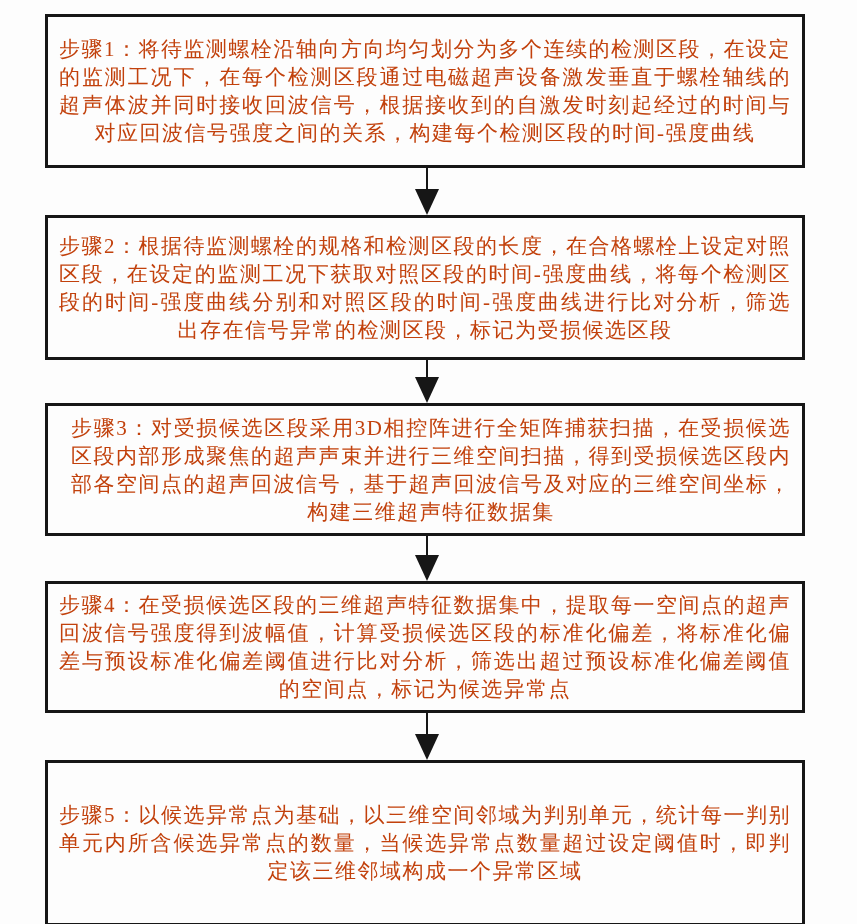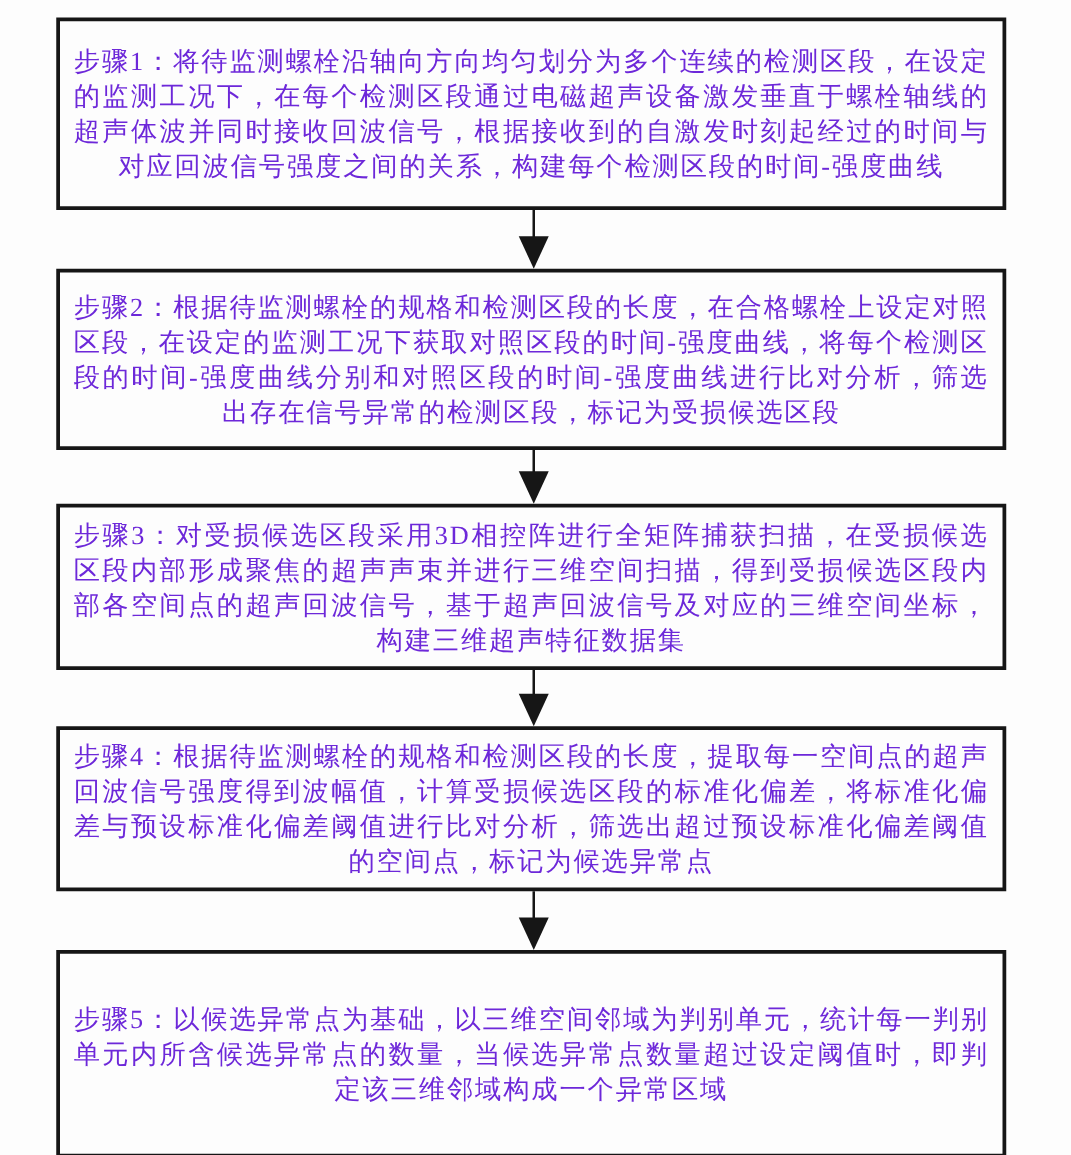--- a/index.html
+++ b/index.html
@@ -29,27 +29,27 @@
     justify-content: center;
   }
   .step-text {
     margin: 0;
     width: 100%;
     box-sizing: border-box;
     padding: 2px 11px;
     font-size: 21px;
     line-height: 28px;
     letter-spacing: 1.5px;
-    color: #6d28d9;
+    color: #c2410c;
     text-align: justify;
     text-align-last: center;
   }
   .b1 { top: 14px;  height: 154px; }
   .b2 { top: 215px; height: 145px; }
-  .b3 { top: 403px; height: 133px; }
+  .b3 { top: 403px; height: 133px; padding-left: 12px; }
   .b4 { top: 581px; height: 132px; }
   .b5 { top: 760px; height: 166px; }
 
   .connector {
     position: absolute;
     left: 414px;
     width: 26px;
   }
   .c1 { top: 168px; height: 47px; }
   .c2 { top: 358px; height: 45px; }
@@ -100,21 +100,21 @@
   <div class="step-box b3">
     <p class="step-text">步骤3：对受损候选区段采用3D相控阵进行全矩阵捕获扫描，在受损候选区段内部形成聚焦的超声声束并进行三维空间扫描，得到受损候选区段内部各空间点的超声回波信号，基于超声回波信号及对应的三维空间坐标，构建三维超声特征数据集</p>
   </div>
 
   <div class="connector c3">
     <span class="line"></span>
     <span class="head"></span>
   </div>
 
   <div class="step-box b4">
-    <p class="step-text">步骤4：根据待监测螺栓的规格和检测区段的长度，提取每一空间点的超声回波信号强度得到波幅值，计算受损候选区段的标准化偏差，将标准化偏差与预设标准化偏差阈值进行比对分析，筛选出超过预设标准化偏差阈值的空间点，标记为候选异常点</p>
+    <p class="step-text">步骤4：在受损候选区段的三维超声特征数据集中，提取每一空间点的超声回波信号强度得到波幅值，计算受损候选区段的标准化偏差，将标准化偏差与预设标准化偏差阈值进行比对分析，筛选出超过预设标准化偏差阈值的空间点，标记为候选异常点</p>
   </div>
 
   <div class="connector c4">
     <span class="line"></span>
     <span class="head"></span>
   </div>
 
   <div class="step-box b5">
     <p class="step-text">步骤5：以候选异常点为基础，以三维空间邻域为判别单元，统计每一判别单元内所含候选异常点的数量，当候选异常点数量超过设定阈值时，即判定该三维邻域构成一个异常区域</p>
   </div>

